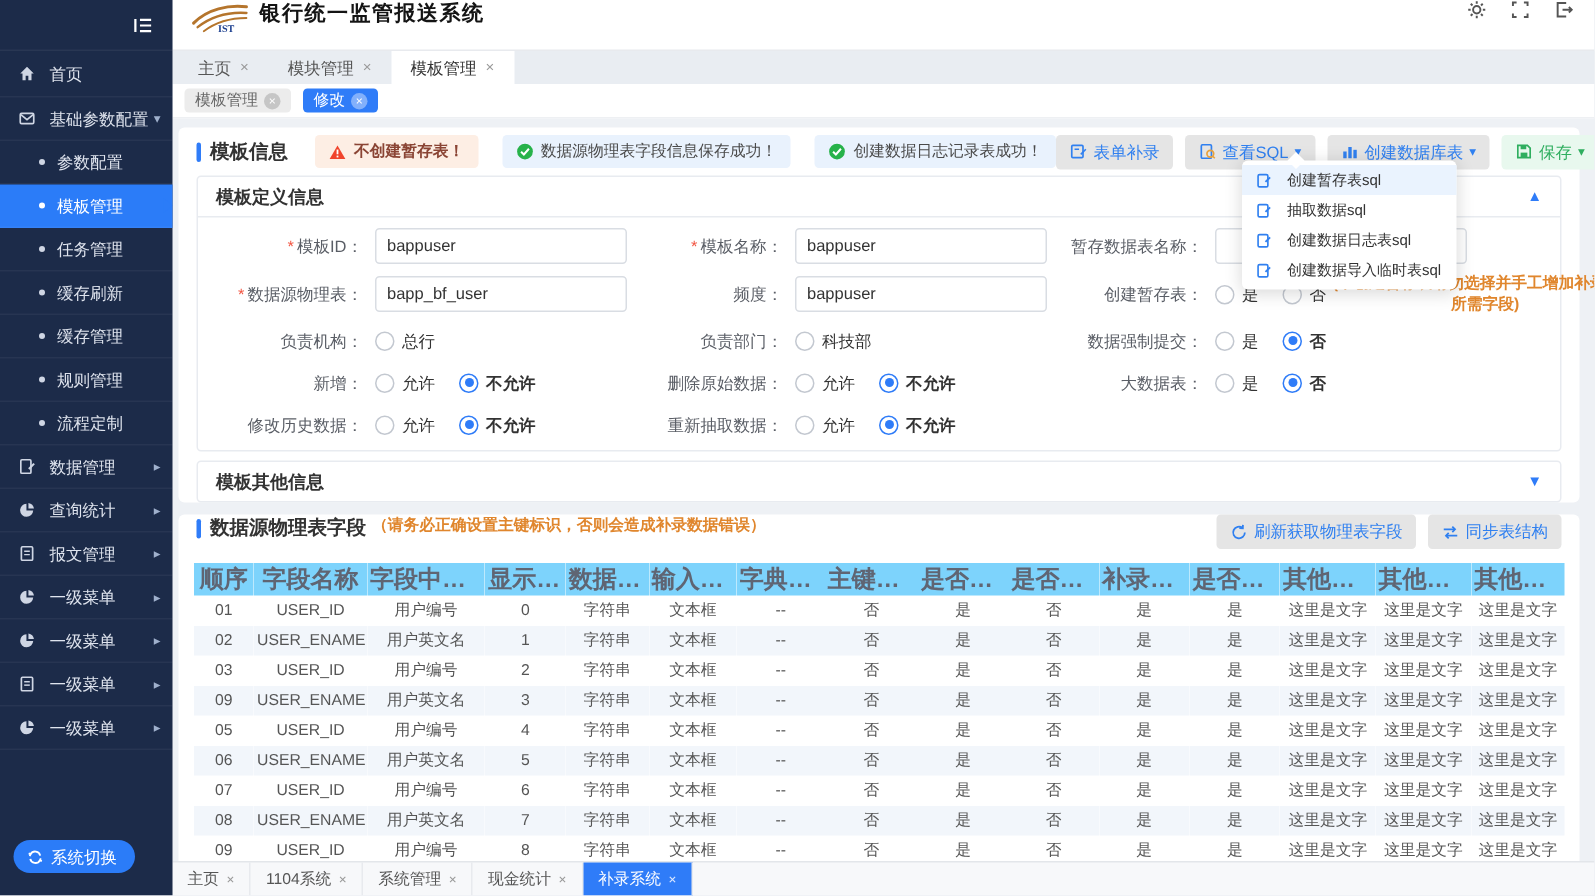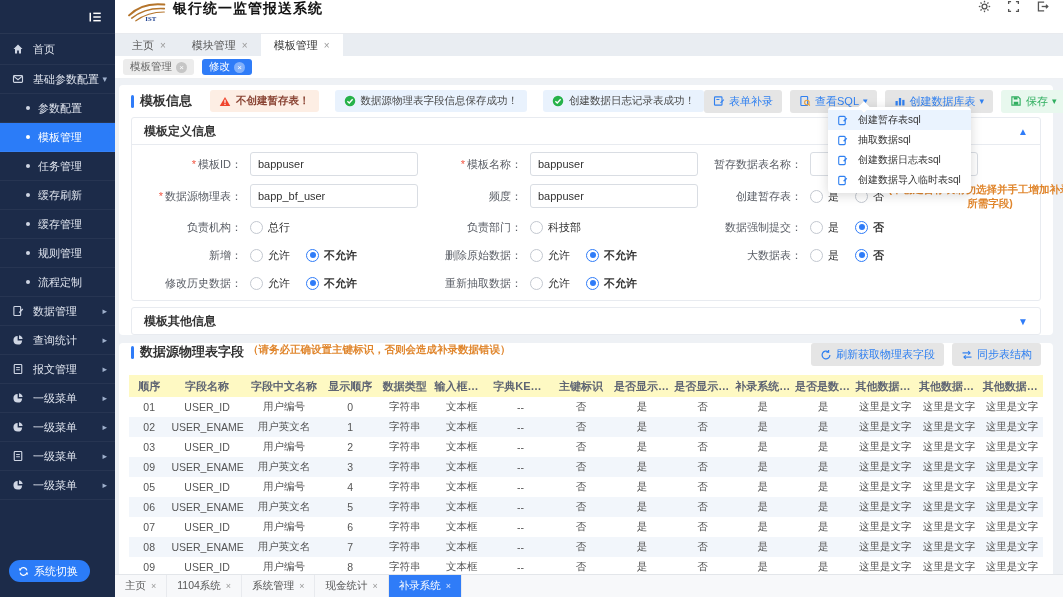--- a/index.html
+++ b/index.html
@@ -79,21 +79,21 @@
   .ropt.checked-label{font-weight:bold}
   .fnote{width:208px;font-size:10.5px;color:#e0862d;line-height:1.35;text-align:center;margin-left:2px;font-weight:bold}
 
   
   .card2{margin-top:8px;padding-bottom:4px}
   .c2head{height:32px;display:flex;align-items:flex-start;padding:0 12px}
   .c2note{font-size:10.5px;color:#e0862d;margin-left:4px;font-weight:bold}
   .c2btns{margin-left:auto;display:flex;gap:8px}
 
   table{width:calc(100% - 20px);margin:0 10px;border-collapse:collapse;table-layout:fixed}
-  th{font-size:11px;color:#5f6573;font-weight:bold;height:22px;background:#fef9c3;white-space:nowrap;overflow:hidden;text-overflow:ellipsis;padding:0 2px;text-align:center}
+  th{font-size:16px;color:#5f6573;font-weight:bold;height:22px;background:#7dd3fc;white-space:nowrap;overflow:hidden;text-overflow:ellipsis;padding:0 2px;text-align:center}
   td{font-size:10.5px;color:#555;height:20px;text-align:center;white-space:nowrap;overflow:hidden;padding:0 2px}
   tbody tr:nth-child(even){background:#f2f6fb}
 
   
   .bottombar{height:22px;background:#f7f8fa;border-top:1px solid #e3e6ea;display:flex;align-items:stretch;position:relative}
   .btab{display:flex;align-items:center;gap:5px;padding:0 10px;font-size:10.5px;color:#555;border-right:1px solid #e8eaee;cursor:pointer}
   .btab .x{font-size:9px;color:#999}
   .btab.active{background:#2f7cf8;color:#fff}
   .btab.active .x{color:#dce8ff}
   .bb-copy{position:absolute;left:478px;top:0;height:100%;display:flex;align-items:center;font-size:9.5px;color:#9aa0a8;white-space:nowrap}

